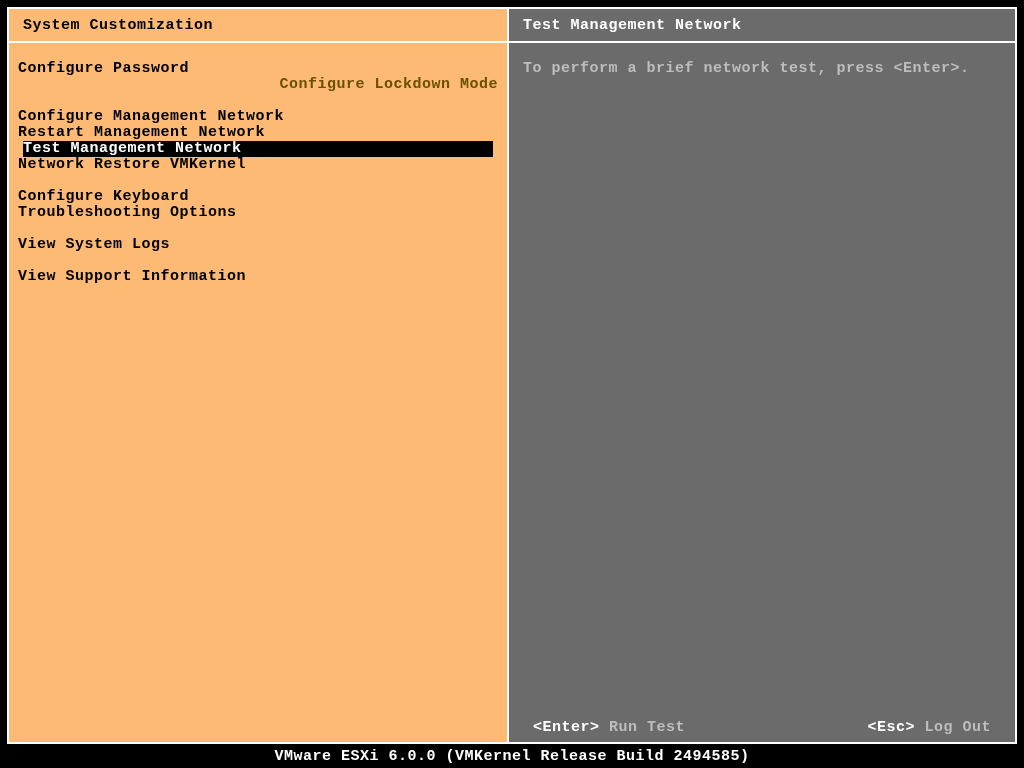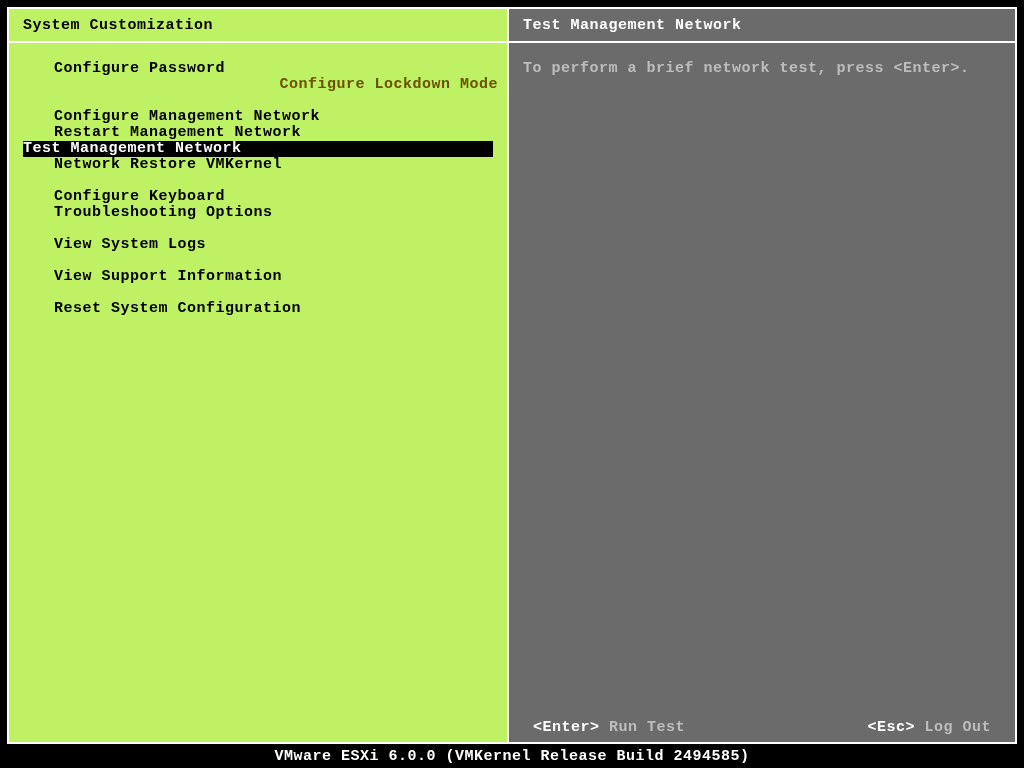--- a/index.html
+++ b/index.html
@@ -25,21 +25,21 @@
     top: 7px;
     width: 1010px;
     height: 737px;
     border: 2px solid #fff;
     display: flex;
     flex-direction: row;
     overflow: hidden;
   }
   .left-pane {
     width: 500px;
-    background: #bef264;
+    background: #fdba74;
     display: flex;
     flex-direction: column;
     border-right: 2px solid #fff;
   }
   .right-pane {
     flex: 1;
     background: #6b6b6b;
     display: flex;
     flex-direction: column;
     position: relative;
@@ -56,21 +56,20 @@
 
   .menu {
     padding-top: 18px;
   }
   .group { margin-bottom: 16px; }
   .menu-item {
     padding: 0 9px;
     line-height: 16px;
     color: #000;
     white-space: pre;
-    margin-left: 36px;
   }
   .menu-item.disabled { color: #6b5000; text-align: right; }
   .menu-item.selected {
     background: #000;
     color: #fff;
     margin-left: 14px;
     margin-right: 14px;
     padding: 0 0;
   }
 
@@ -123,23 +122,20 @@
           <div class="group">
             <div class="menu-item">Configure Keyboard</div>
             <div class="menu-item">Troubleshooting Options</div>
           </div>
           <div class="group">
             <div class="menu-item">View System Logs</div>
           </div>
           <div class="group">
             <div class="menu-item">View Support Information</div>
           </div>
-          <div class="group">
-            <div class="menu-item">Reset System Configuration</div>
-          </div>
         </div>
     </div>
 
     <div class="right-pane">
       <div class="pane-header">Test Management Network</div>
       <div class="detail" id="detail">
           <p>To perform a brief network test, press &lt;Enter&gt;.</p>
         </div>
       <div class="hints">
         <div class="hint">

